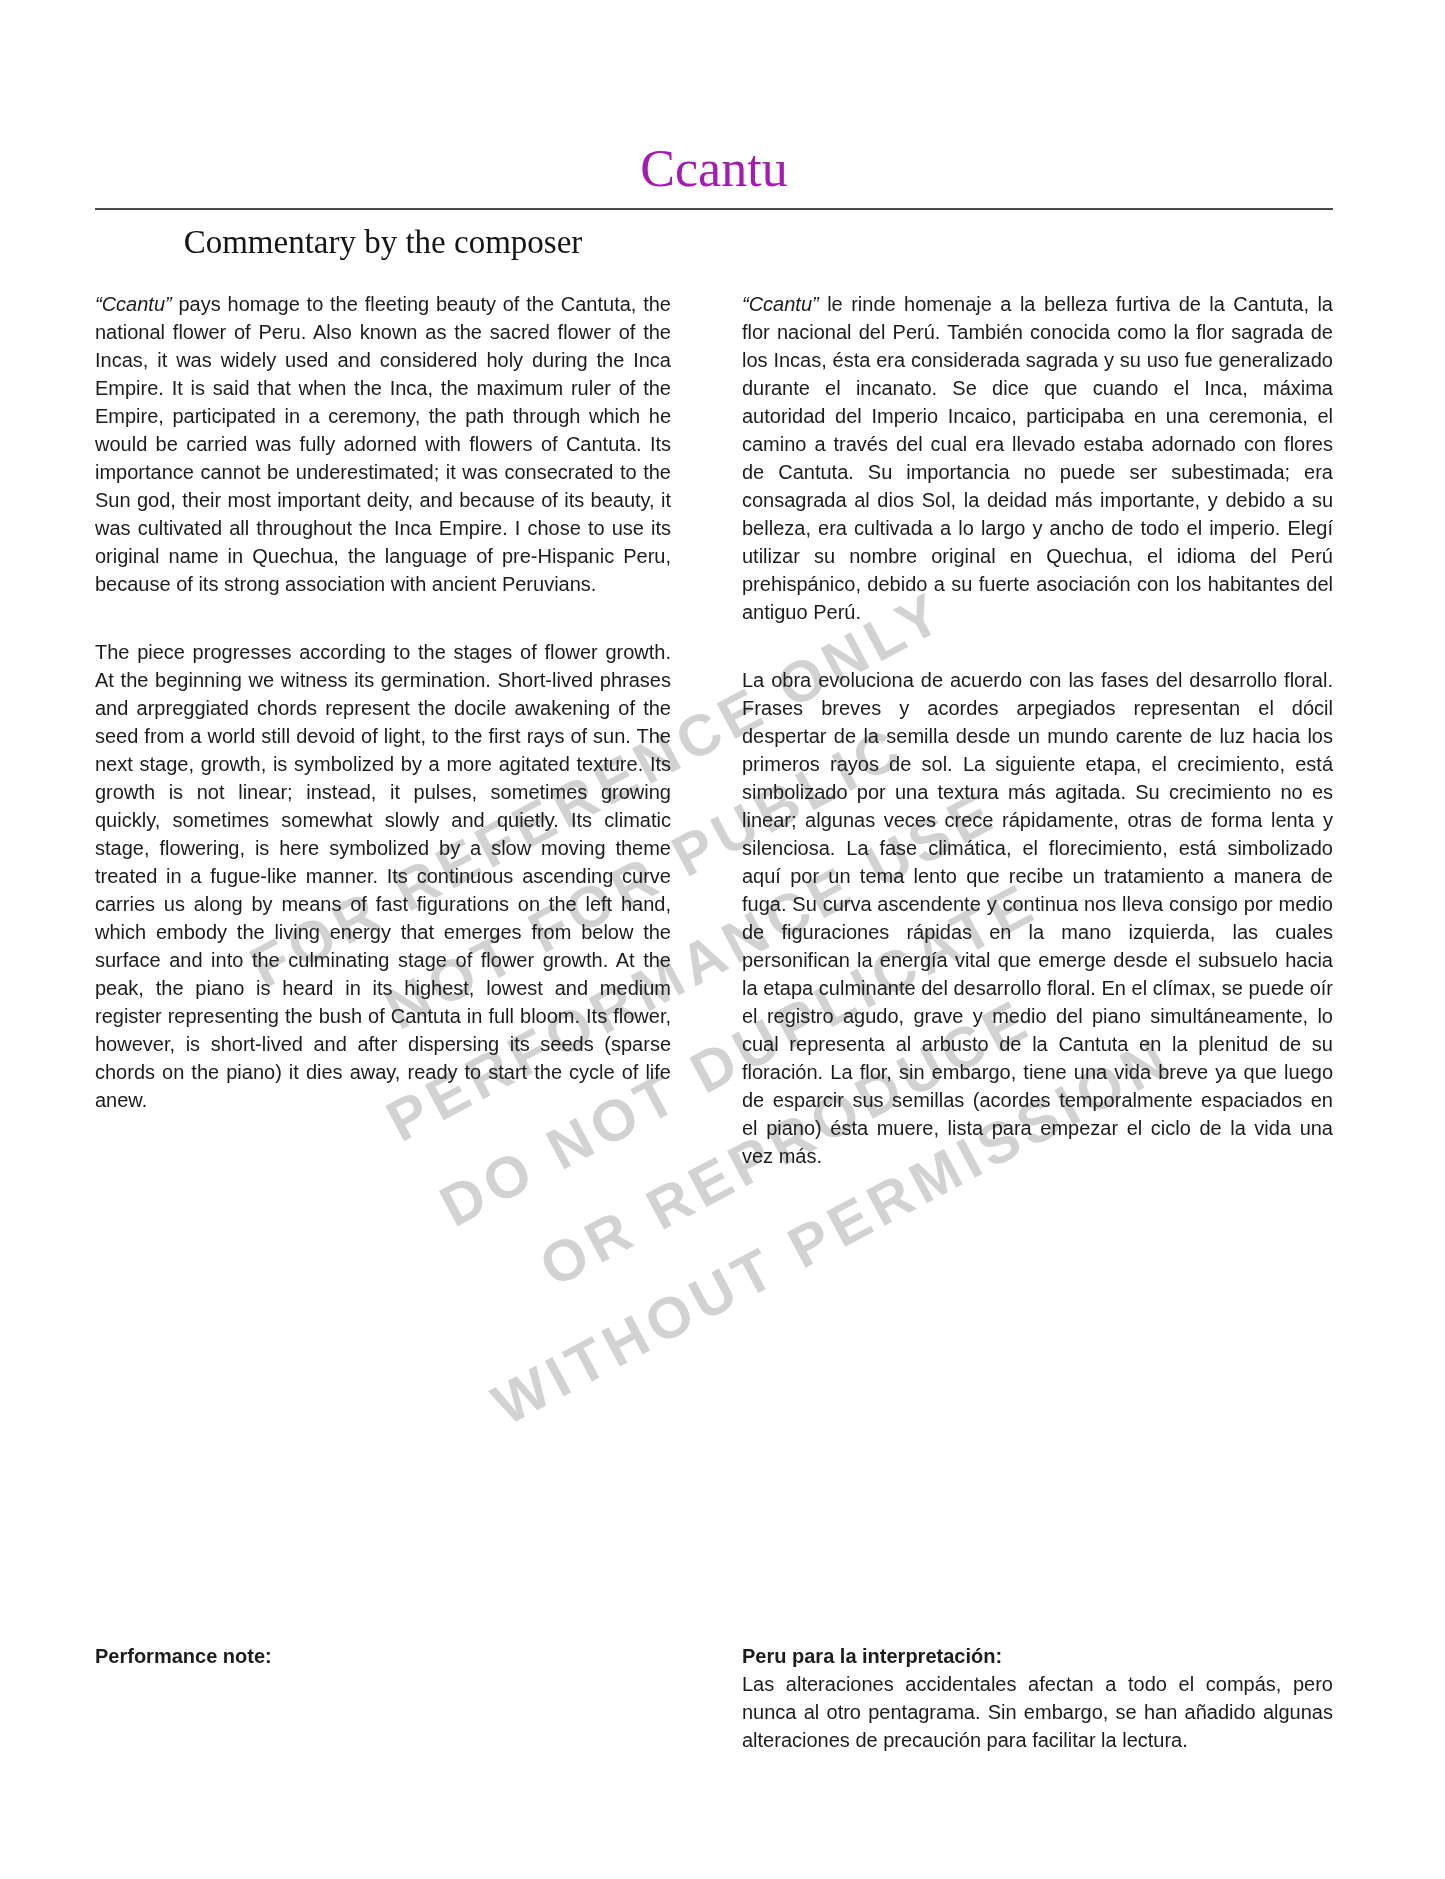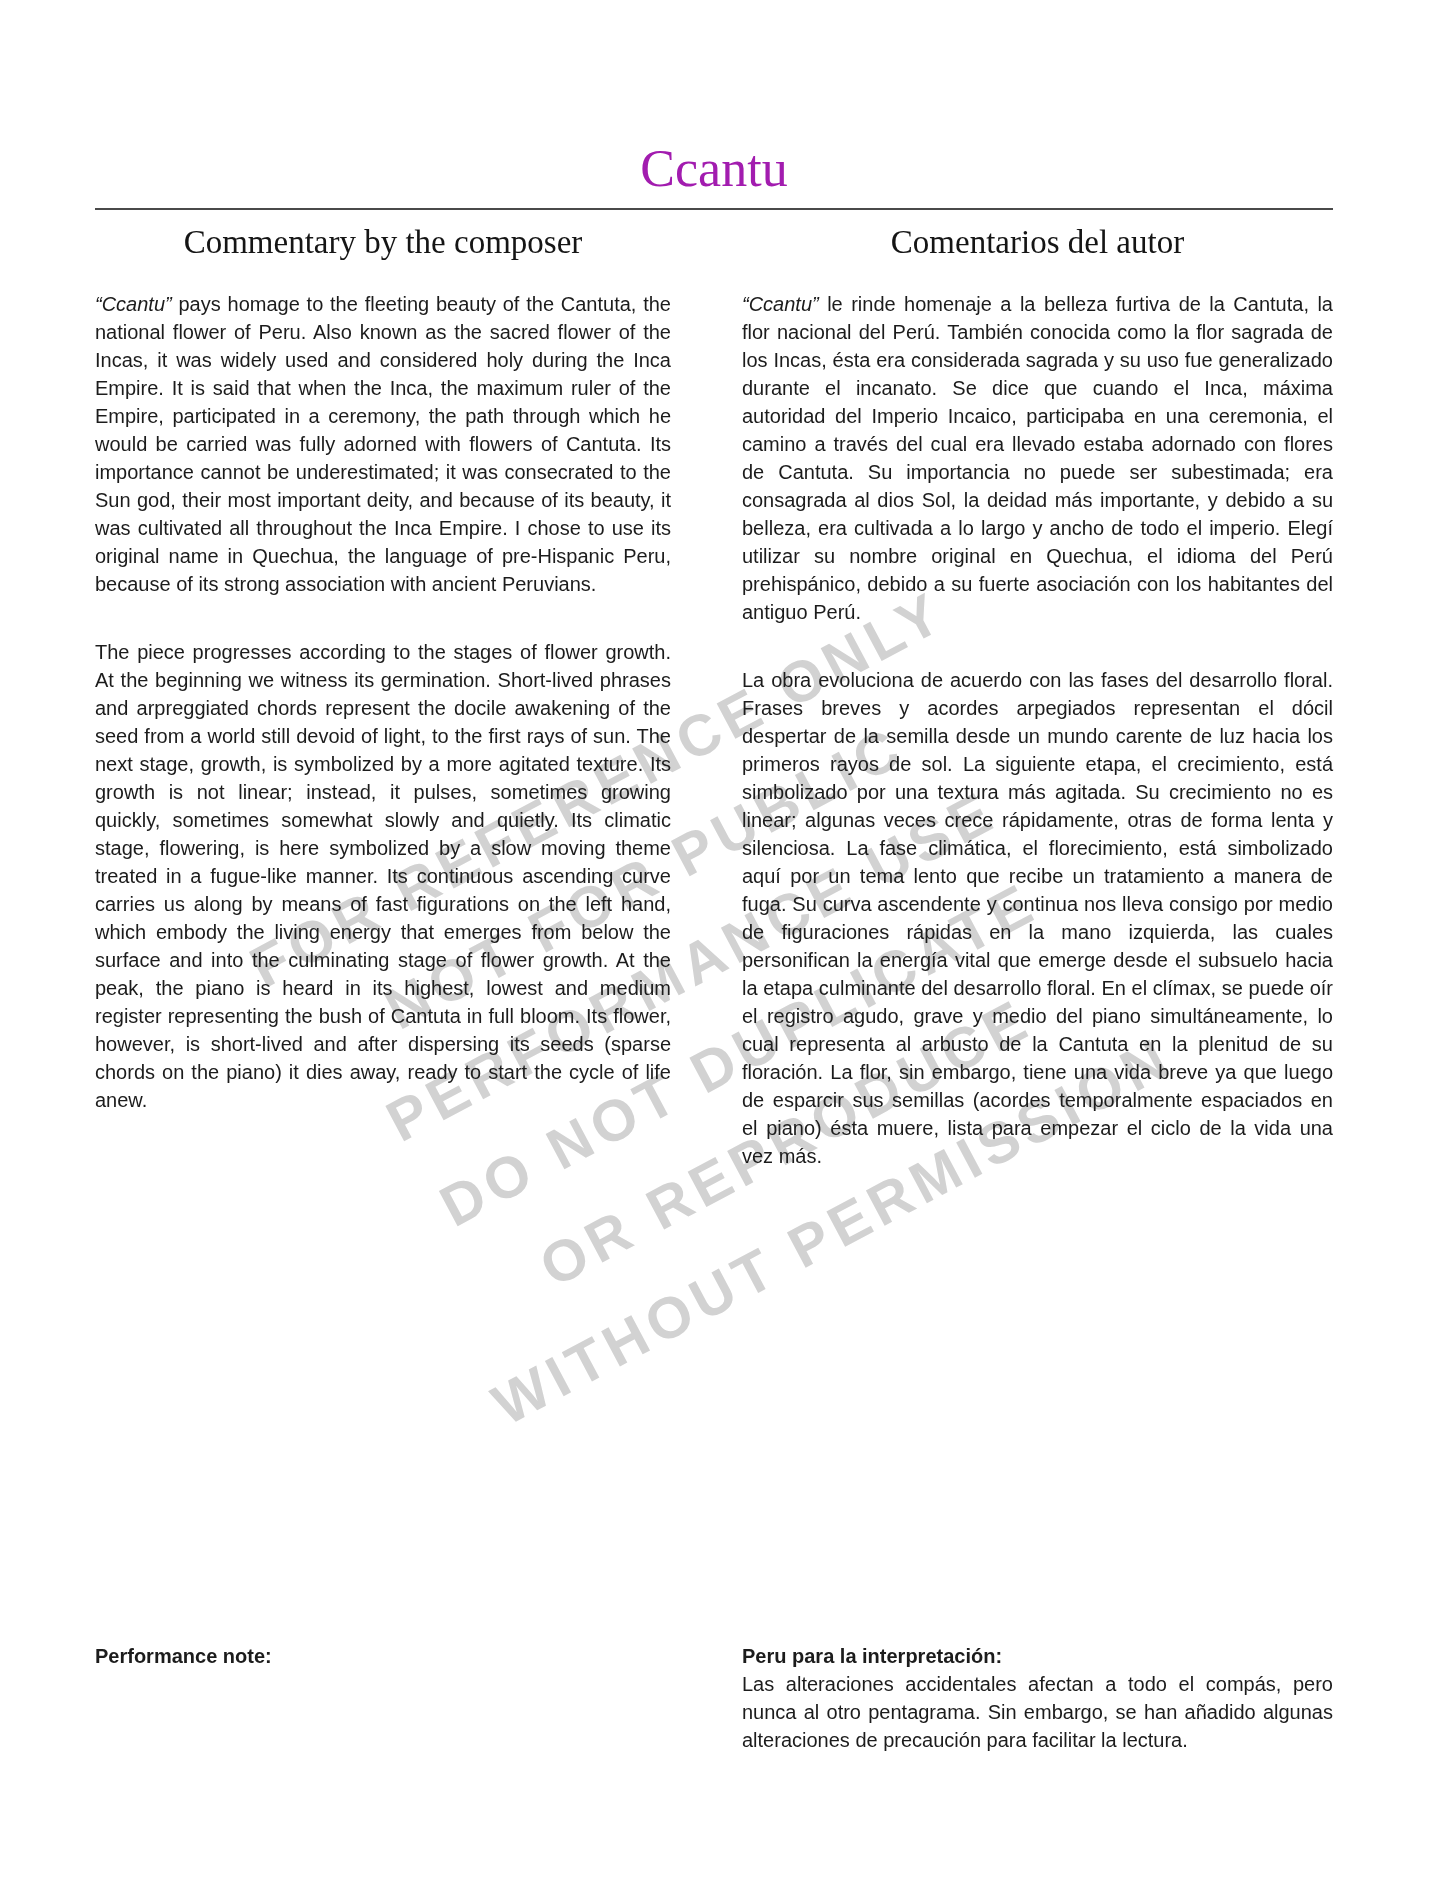--- a/index.html
+++ b/index.html
@@ -122,23 +122,20 @@
 
     <h1 class="title">Ccantu</h1>
 
     <div class="title-rule"></div>
 
     <div class="cols headings">
       <div class="col-l">
         <h2>Commentary by the composer</h2>
       </div>
       <div class="gutter"></div>
-      <div class="col-r">
-        <h2>Comentarios del autor</h2>
-      </div>
     </div>
 
     <div class="cols bodytext">
       <div class="col-l">
         <p><span class="lead-italic">“Ccantu”</span><span> pays homage to the fleeting beauty of the Cantuta, the national flower of Peru. Also known as the sacred flower of the Incas, it was widely used and considered holy during the Inca Empire. It is said that when the Inca, the maximum ruler of the Empire, participated in a ceremony, the path through which he would be carried was fully adorned with flowers of Cantuta. Its importance cannot be underestimated; it was consecrated to the Sun god, their most important deity, and because of its beauty, it was cultivated all throughout the Inca Empire. I chose to use its original name in Quechua, the language of pre-Hispanic Peru, because of its strong association with ancient Peruvians.</span></p>
         <p class="second">The piece progresses according to the stages of flower growth. At the beginning we witness its germination. Short-lived phrases and arpreggiated chords represent the docile awakening of the seed from a world still devoid of light, to the first rays of sun. The next stage, growth, is symbolized by a more agitated texture. Its growth is not linear; instead, it pulses, sometimes growing quickly, sometimes somewhat slowly and quietly. Its climatic stage, flowering, is here symbolized by a slow moving theme treated in a fugue-like manner. Its continuous ascending curve carries us along by means of fast figurations on the left hand, which embody the living energy that emerges from below the surface and into the culminating stage of flower growth. At the peak, the piano is heard in its highest, lowest and medium register representing the bush of Cantuta in full bloom. Its flower, however, is short-lived and after dispersing its seeds (sparse chords on the piano) it dies away, ready to start the cycle of life anew.</p>
       </div>
       <div class="gutter"></div>
       <div class="col-r">
         <p><span class="lead-italic">“Ccantu”</span><span> le rinde homenaje a la belleza furtiva de la Cantuta, la flor nacional del Perú. También conocida como la flor sagrada de los Incas, ésta era considerada sagrada y su uso fue generalizado durante el incanato. Se dice que cuando el Inca, máxima autoridad del Imperio Incaico, participaba en una ceremonia, el camino a través del cual era llevado estaba adornado con flores de Cantuta. Su importancia no puede ser subestimada; era consagrada al dios Sol, la deidad más importante, y debido a su belleza, era cultivada a lo largo y ancho de todo el imperio. Elegí utilizar su nombre original en Quechua, el idioma del Perú prehispánico, debido a su fuerte asociación con los habitantes del antiguo Perú.</span></p>

